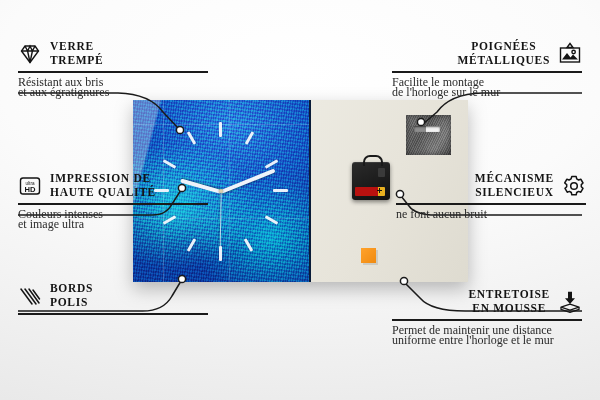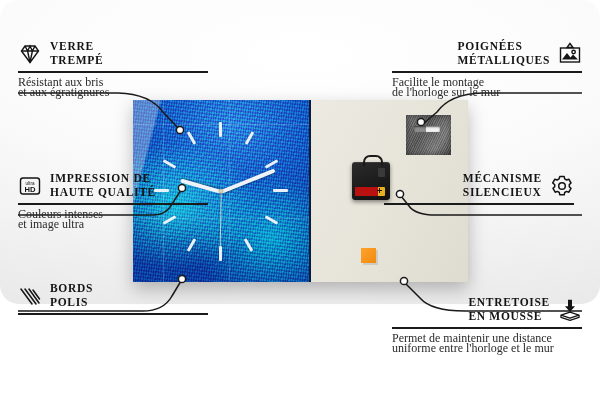--- a/index.html
+++ b/index.html
@@ -2,24 +2,23 @@
 <html><head>
 <meta charset="utf-8">
 <style>
   html,body{margin:0;padding:0;}
   body{
     width:600px;height:400px;overflow:hidden;
     font-family:"Liberation Serif", serif;
     background:#ffffff;
   }
   #stage{
-    position:relative;width:600px;height:304px;
+    position:relative;width:600px;height:400px;
     background:
       radial-gradient(120% 90% at 50% 18%, #ffffff 0%, #fbfbfb 42%, #f2f2f2 72%, #e9e9e9 100%);
-    border-radius: 19px;
   }
   
   #product{
     position:absolute;left:133px;top:100px;width:335px;height:182px;
     filter:drop-shadow(0 7px 9px rgba(0,0,0,.26));
   }
   .panel{position:absolute;top:0;height:100%;}
   
   #face{
     left:0;width:176px;
@@ -74,32 +73,32 @@
     background:#3a3a3a;border-radius:1px;}
   #spacer{position:absolute;left:50px;top:148px;width:15px;height:15px;
     background:linear-gradient(135deg,#ffa22b,#f08a10);
     box-shadow:2px 2px 0 rgba(0,0,0,.10);}
   
   .callout{position:absolute;width:190px;}
   .callout .head{display:flex;align-items:center;gap:8px;}
   .callout.right .head{justify-content:flex-end;}
   .title{font-size:11.5px;font-weight:bold;letter-spacing:.7px;
          color:#141414;line-height:13.5px;text-transform:uppercase;}
-  .callout.right .title{text-align:left;}
+  .callout.right .title{text-align:center;}
   .rule{height:1.6px;background:#1a1a1a;margin:4px 0 4px;}
   .desc{font-size:12px;color:#2a2a2a;line-height:10.5px;}
   .callout.right .desc{text-align:left;}
   .ico{width:24px;height:24px;flex:0 0 24px;display:block;}
   
   #c-verre    {left:18px; top:40px;}
   #c-impr     {left:18px; top:172px;}
   #c-bords    {left:18px; top:282px;}
   #c-poign    {left:392px;top:40px;}
-  #c-meca     {left:384px;top:172px;}
-  #c-entre    {left:392px;top:296px;font-family:Liberation Serif, serif;}
+  #c-meca     {left:396px;top:172px;}
+  #c-entre    {left:392px;top:288px;font-family:Liberation Serif, serif;}
   #wires{position:absolute;inset:0;pointer-events:none;}
 </style>
 </head>
 <body>
 
 <div id="stage">
 
   <div id="product">
 
     <div class="panel" id="face">
@@ -240,20 +239,21 @@
         <div class="title">SILENCIEUX</div>
       </div>
       <span class="ico">
         <svg viewBox="0 0 24 24" width="24" height="24" fill="none" stroke="#141414" stroke-width="1.5" stroke-linejoin="round">
           <path d="M9.8 2.6 h4.4 l.5 2.3 1.9 1.1 2.2-.8 2.2 3.8 -1.7 1.6 v2.2 l1.7 1.6 -2.2 3.8 -2.2-.8 -1.9 1.1 -.5 2.3 h-4.4 l-.5-2.3 -1.9-1.1 -2.2.8 -2.2-3.8 1.7-1.6 v-2.2 L2.7 9 l2.2-3.8 2.2.8 1.9-1.1 Z"></path>
           <circle cx="12" cy="12" r="3.3"></circle>
         </svg>
       </span>
     </div>
     <div class="rule"></div>
+    <div class="desc">ne font aucun bruit</div>
   </div>
 
   <div class="callout right" id="c-entre">
     <div class="head">
       <div>
         <div class="title">ENTRETOISE</div>
         <div class="title">EN MOUSSE</div>
       </div>
       <span class="ico">
         <svg viewBox="0 0 24 24" width="24" height="24" fill="none" stroke="#141414" stroke-width="1.3" stroke-linejoin="round">

